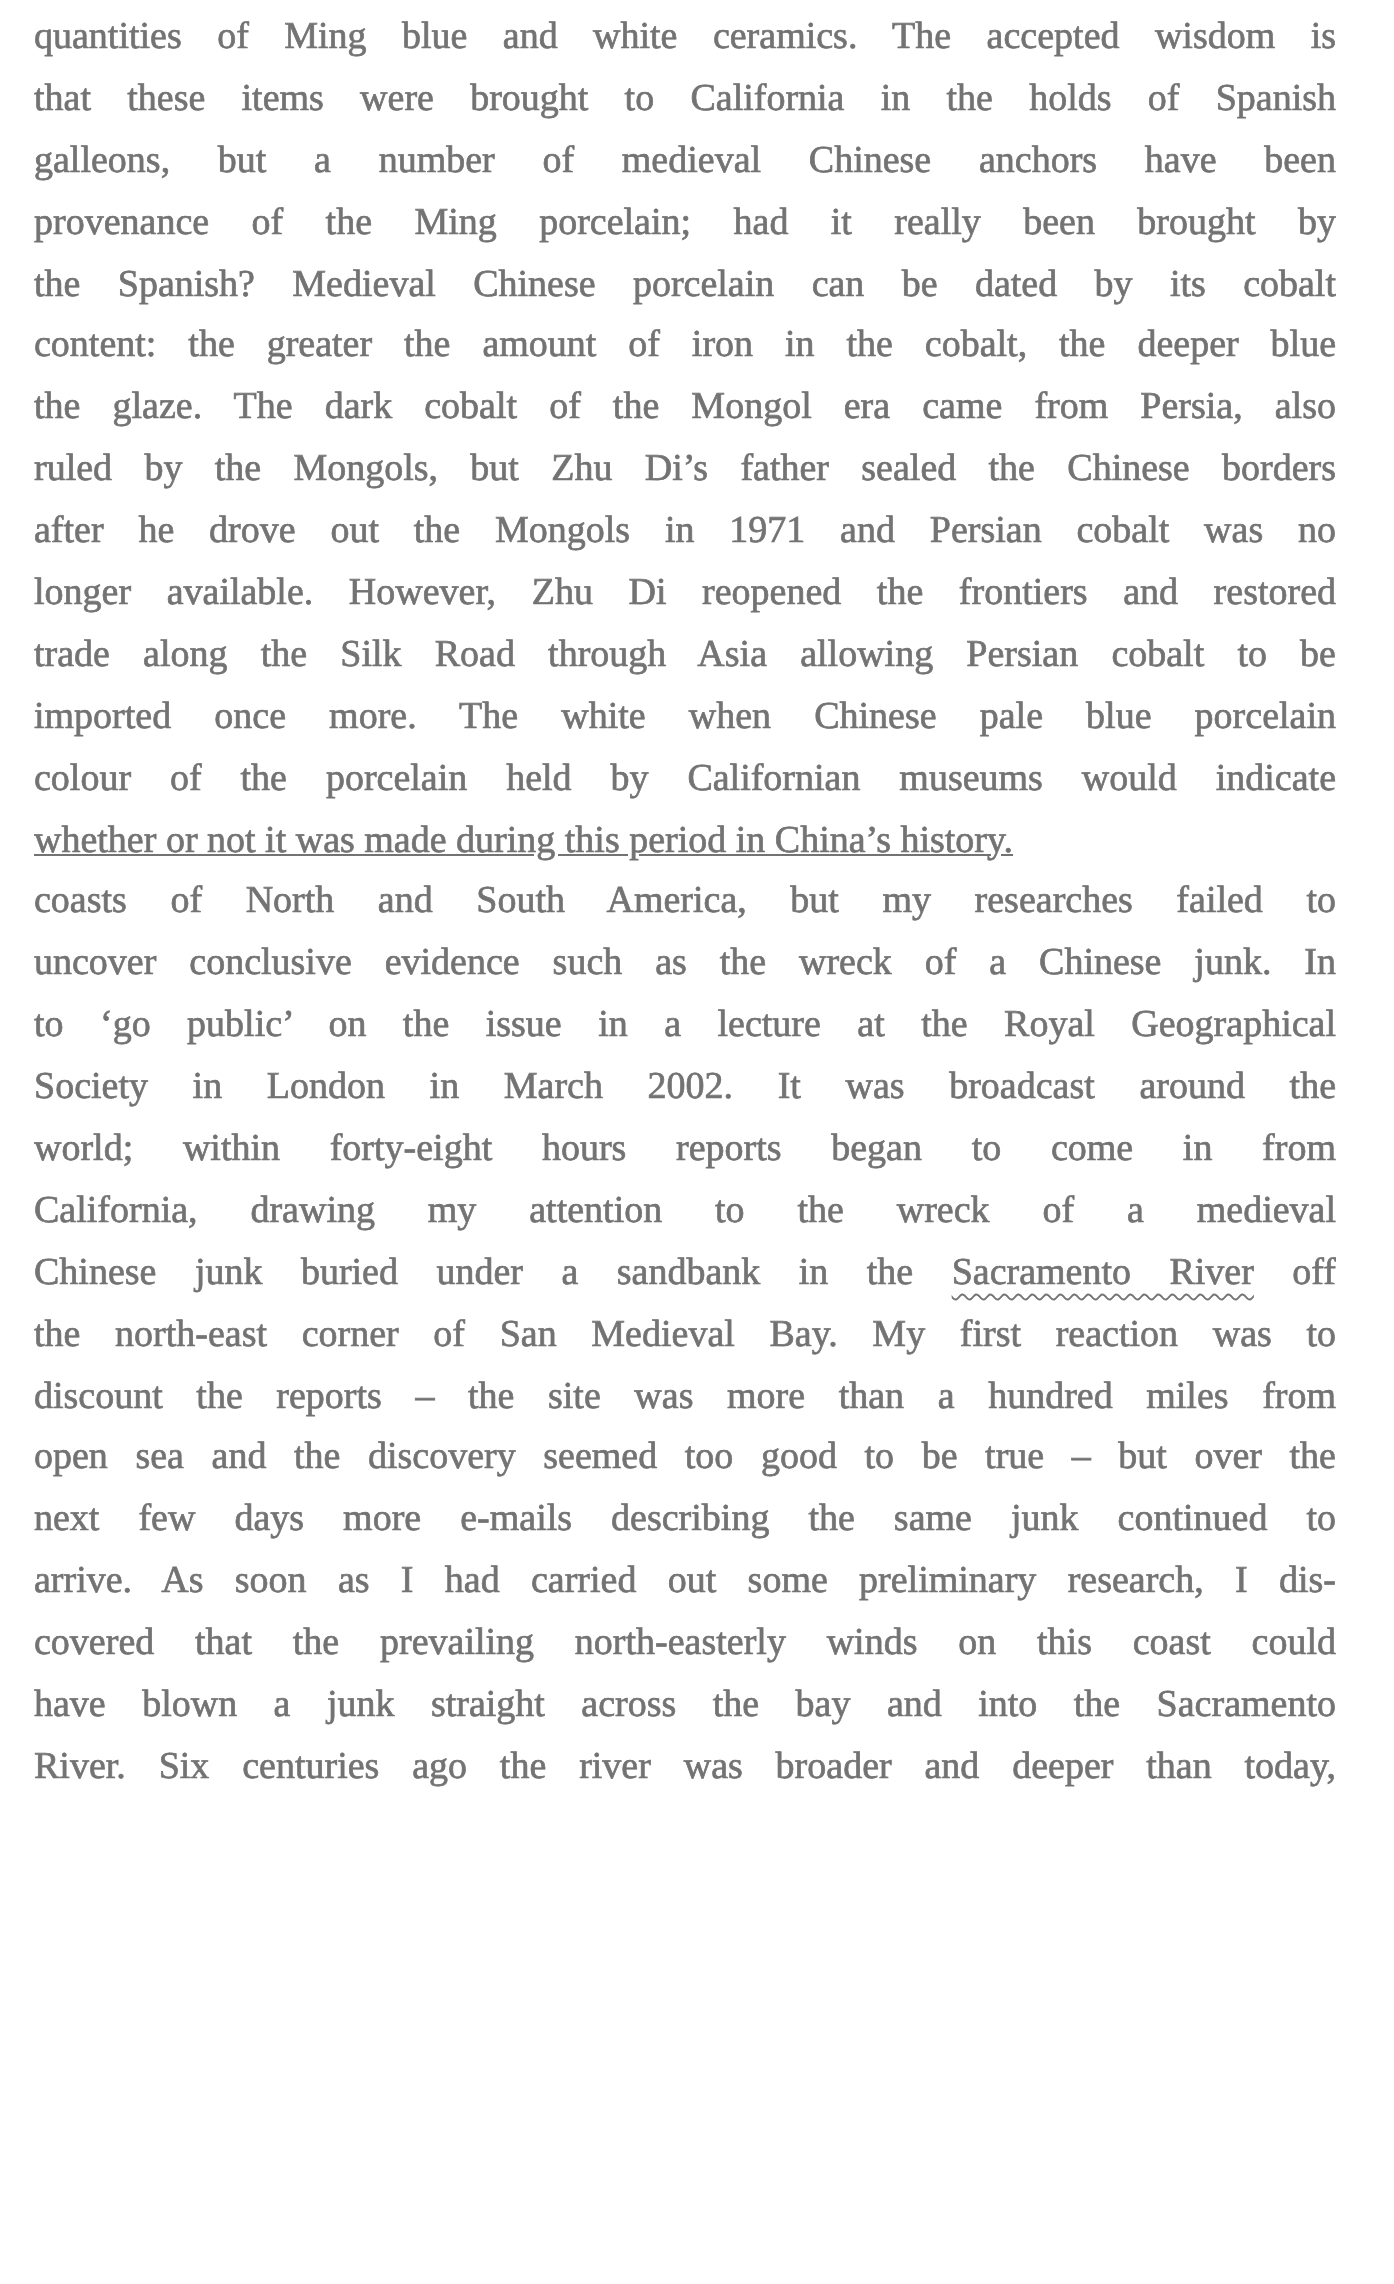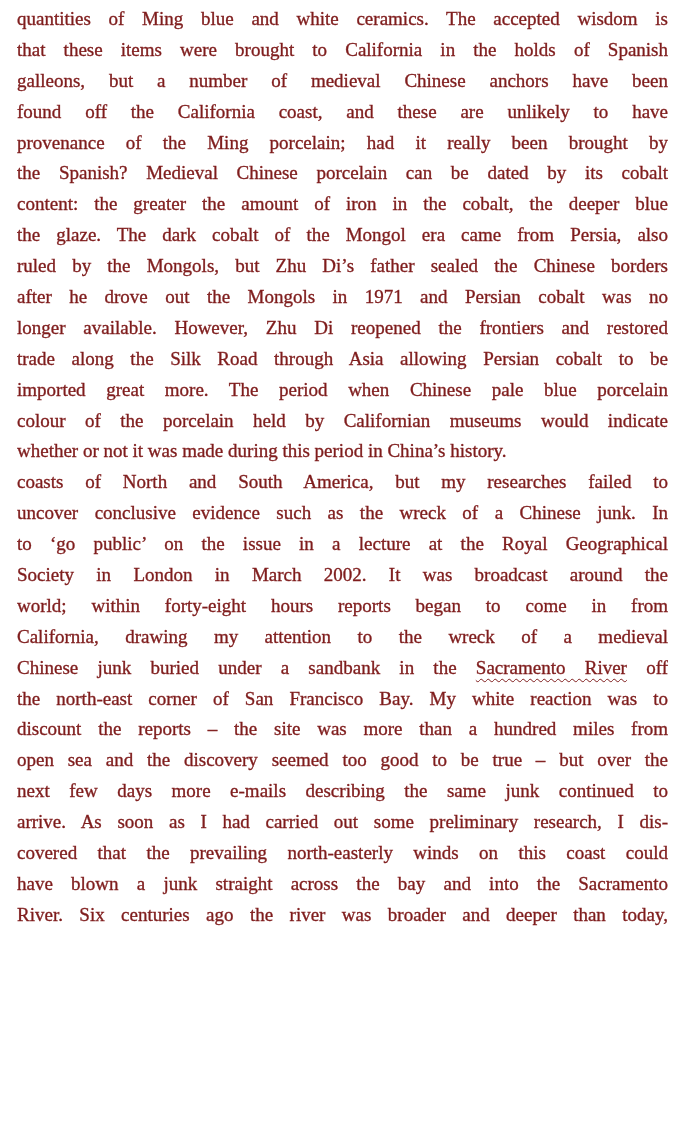--- a/index.html
+++ b/index.html
@@ -5,21 +5,21 @@
   html, body {
     margin: 0;
     padding: 0;
     background: #ffffff;
   }
   .page {
     position: relative;
     width: 697px;
     height: 1142px;
     background: #ffffff;
-    color: #7f1d1d;
+    color: #737373;
     font-family: "Liberation Serif", "DejaVu Serif", serif;
     -webkit-text-stroke: 0.35px currentColor;
     overflow: hidden;
   }
   .text-block {
     position: absolute;
     left: 17px;
     top: 4px;
     width: 651px;
   }
@@ -31,20 +31,21 @@
     line-height: 30.9px;
     height: 30.9px;
     overflow: hidden;
     text-align: justify;
     text-align-last: justify;
     white-space: normal;
   }
   .line.no-justify {
     text-align: right;
     text-align-last: left;
+    text-decoration: underline;
   }
   .line.indent {
     text-indent: 14px;
   }
   .wavy {
     text-decoration: underline;
     text-decoration-style: wavy;
     text-decoration-thickness: 1.4px;
     text-underline-offset: 4px;
     font-family: Liberation Serif, serif;
@@ -61,42 +62,41 @@
 </style>
 </head>
 <body>
 
 <div class="page">
   <div class="text-block">
       <div class="paragraph">
         <div class="line">quantities of Ming blue and white ceramics. The accepted wisdom is</div>
         <div class="line">that these items were brought to California in the holds of Spanish</div>
         <div class="line">galleons, but a number of medieval Chinese anchors have been</div>
-        <div class="line">found off the California coast, and these are unlikely to have</div>
         <div class="line">provenance of the Ming porcelain; had it really been brought by</div>
         <div class="line">the Spanish? Medieval Chinese porcelain can be dated by its cobalt</div>
         <div class="line">content: the greater the amount of iron in the cobalt, the deeper blue</div>
         <div class="line">the glaze. The dark cobalt of the Mongol era came from Persia, also</div>
         <div class="line">ruled by the Mongols, but Zhu Di’s father sealed the Chinese borders</div>
         <div class="line">after he drove out the Mongols in 1971 and Persian cobalt was no</div>
         <div class="line">longer available. However, Zhu Di reopened the frontiers and restored</div>
         <div class="line">trade along the Silk Road through Asia allowing Persian cobalt to be</div>
-        <div class="line">imported great more. The period when Chinese pale blue porcelain</div>
+        <div class="line">imported once more. The white when Chinese pale blue porcelain</div>
         <div class="line">colour of the porcelain held by Californian museums would indicate</div>
         <div class="line no-justify">whether or not it was made during this period in China’s history.</div>
       </div>
       <div class="paragraph">
         <div class="line">coasts of North and South America, but my researches failed to</div>
         <div class="line">uncover conclusive evidence such as the wreck of a Chinese junk. In</div>
         <div class="line">to ‘go public’ on the issue in a lecture at the Royal Geographical</div>
         <div class="line">Society in London in March 2002. It was broadcast around the</div>
         <div class="line">world; within forty-eight hours reports began to come in from</div>
         <div class="line">California, drawing my attention to the wreck of a medieval</div>
         <div class="line"><span>Chinese junk buried under a sandbank in the </span><span class="wavy">Sacramento River</span><span> off</span></div>
-        <div class="line">the north-east corner of San Francisco Bay. My white reaction was to</div>
+        <div class="line">the north-east corner of San Medieval Bay. My first reaction was to</div>
         <div class="line">discount the reports – the site was more than a hundred miles from</div>
         <div class="line">open sea and the discovery seemed too good to be true – but over the</div>
         <div class="line">next few days more e-mails describing the same junk continued to</div>
         <div class="line">arrive. As soon as I had carried out some preliminary research, I dis-</div>
         <div class="line">covered that the prevailing north-easterly winds on this coast could</div>
         <div class="line">have blown a junk straight across the bay and into the Sacramento</div>
         <div class="line">River. Six centuries ago the river was broader and deeper than today,</div>
       </div>
     </div>
   <div class="page-number">203</div>

